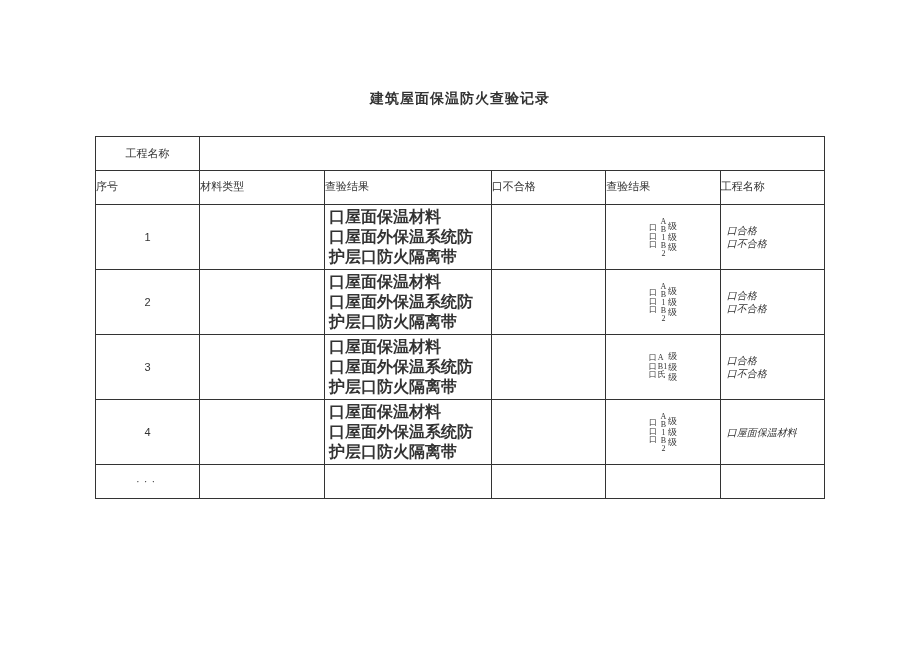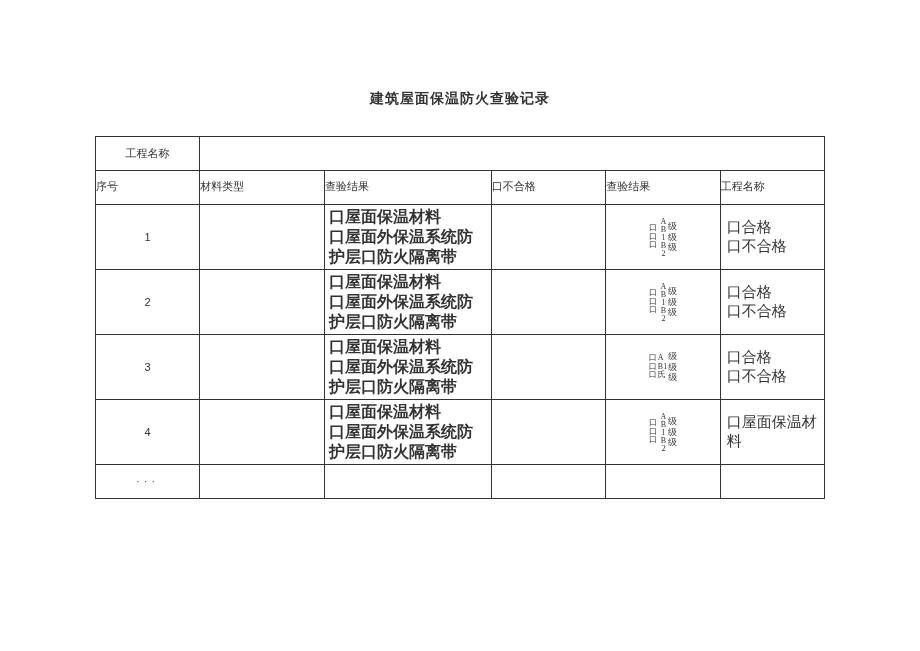--- a/index.html
+++ b/index.html
@@ -94,22 +94,23 @@
       line-height: 1.15;
     }
     .vert {
       writing-mode: vertical-rl;
       text-orientation: upright;
       font-size: 8px;
       letter-spacing: -1px;
     }
     .result-cell {
       padding: 2px 6px;
-      font-size: 15px;
+      font-size: 10px;
       line-height: 1.3;
+      font-style: italic;
     }
     .cb {
       font-family: Arial, sans-serif;
     }
     .ellipsis-row td {
       height: 34px;
     }
     .ellipsis {
       text-align: center;
       letter-spacing: 4px;

